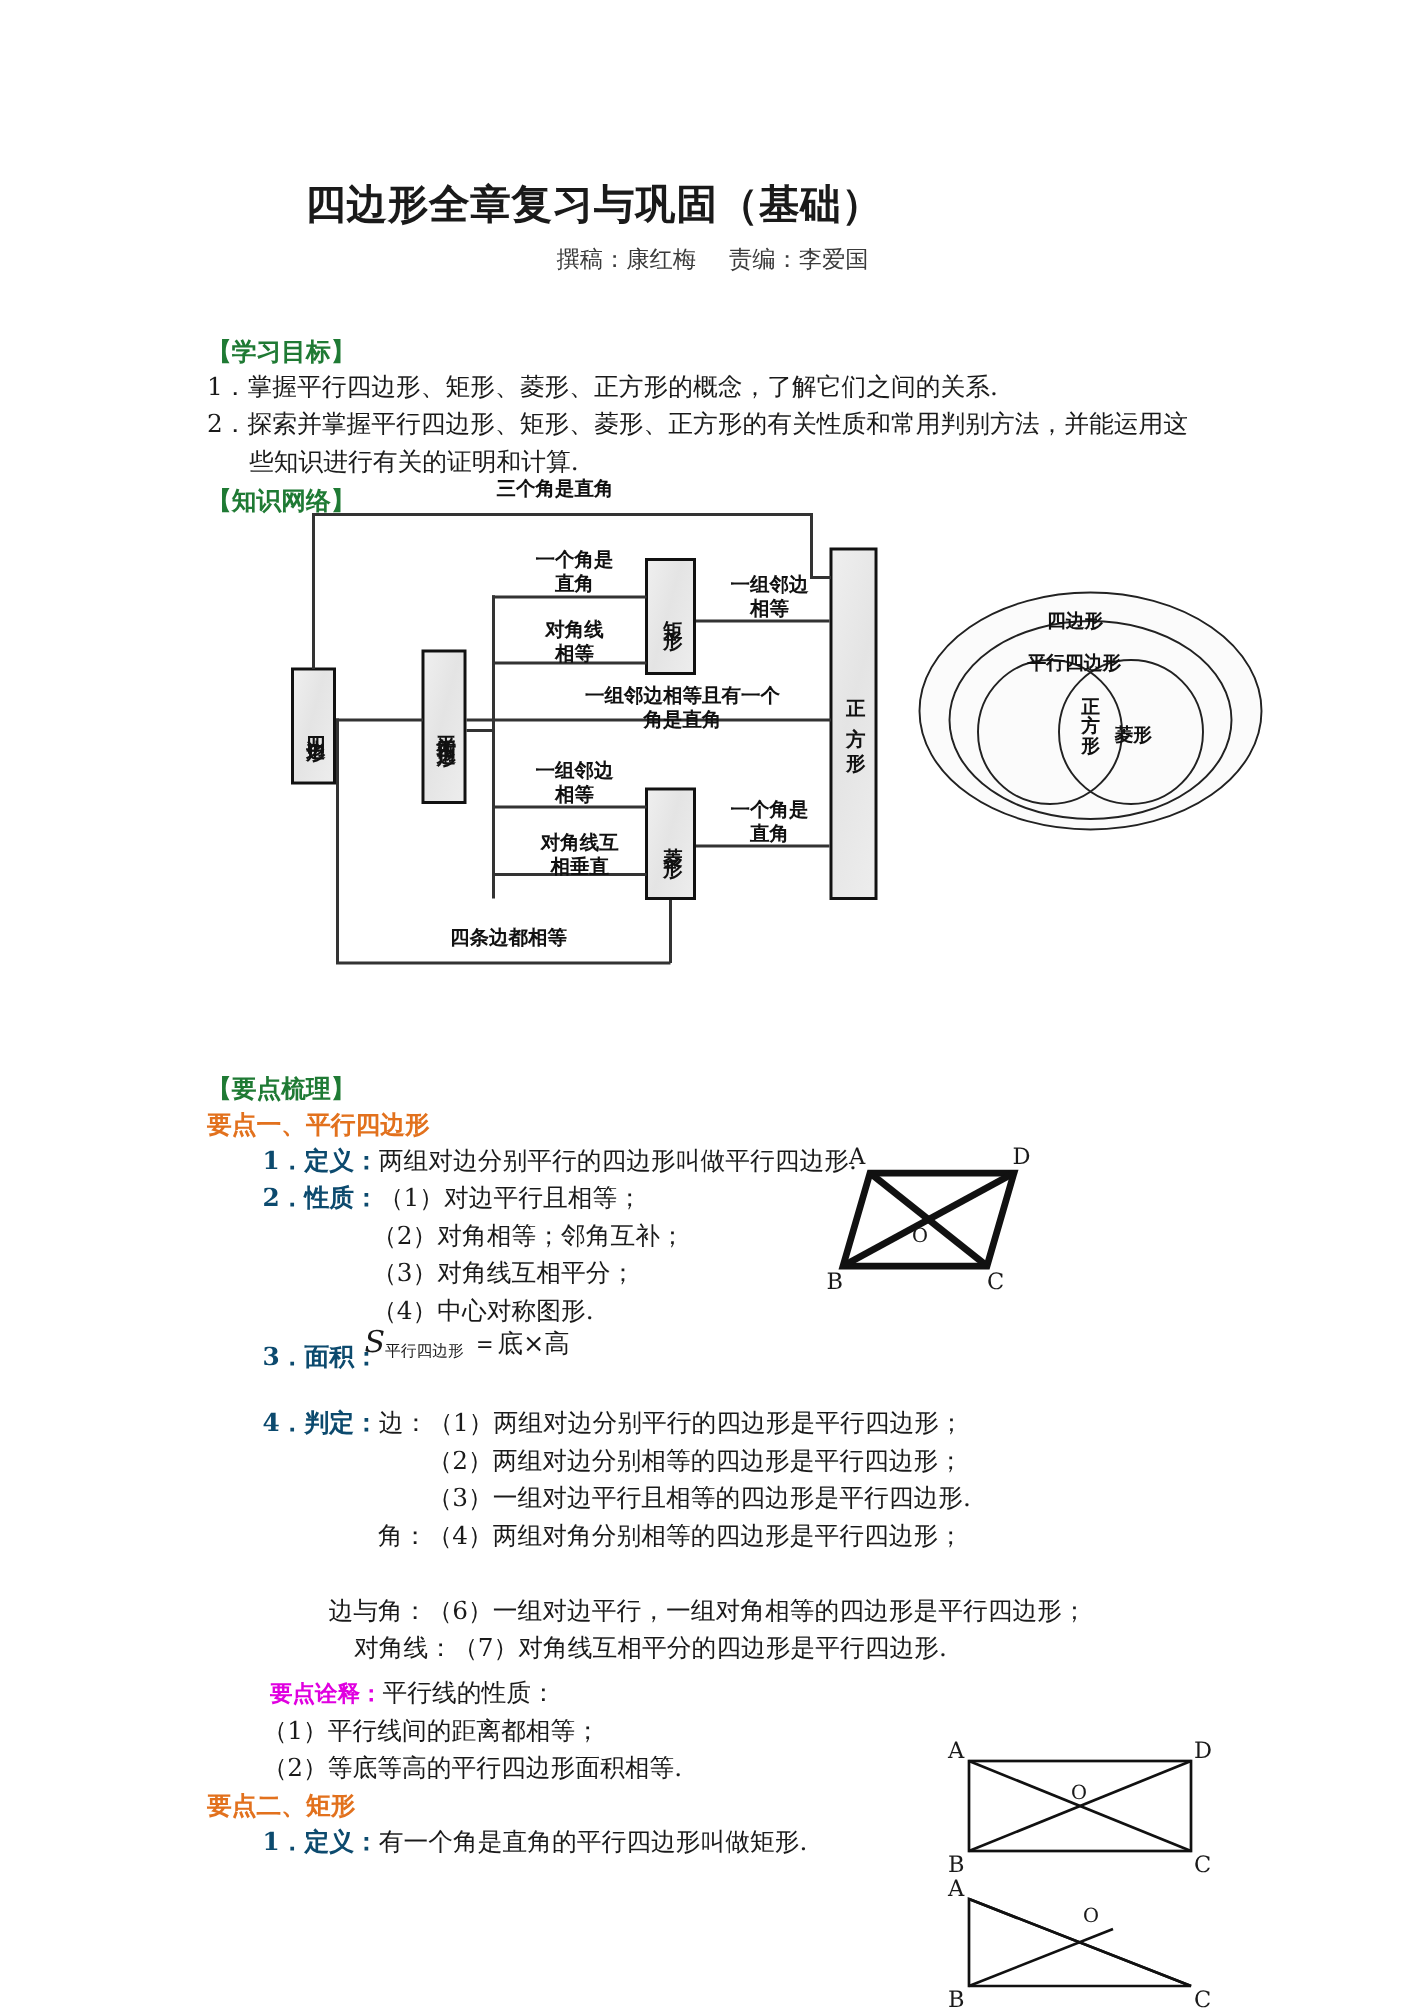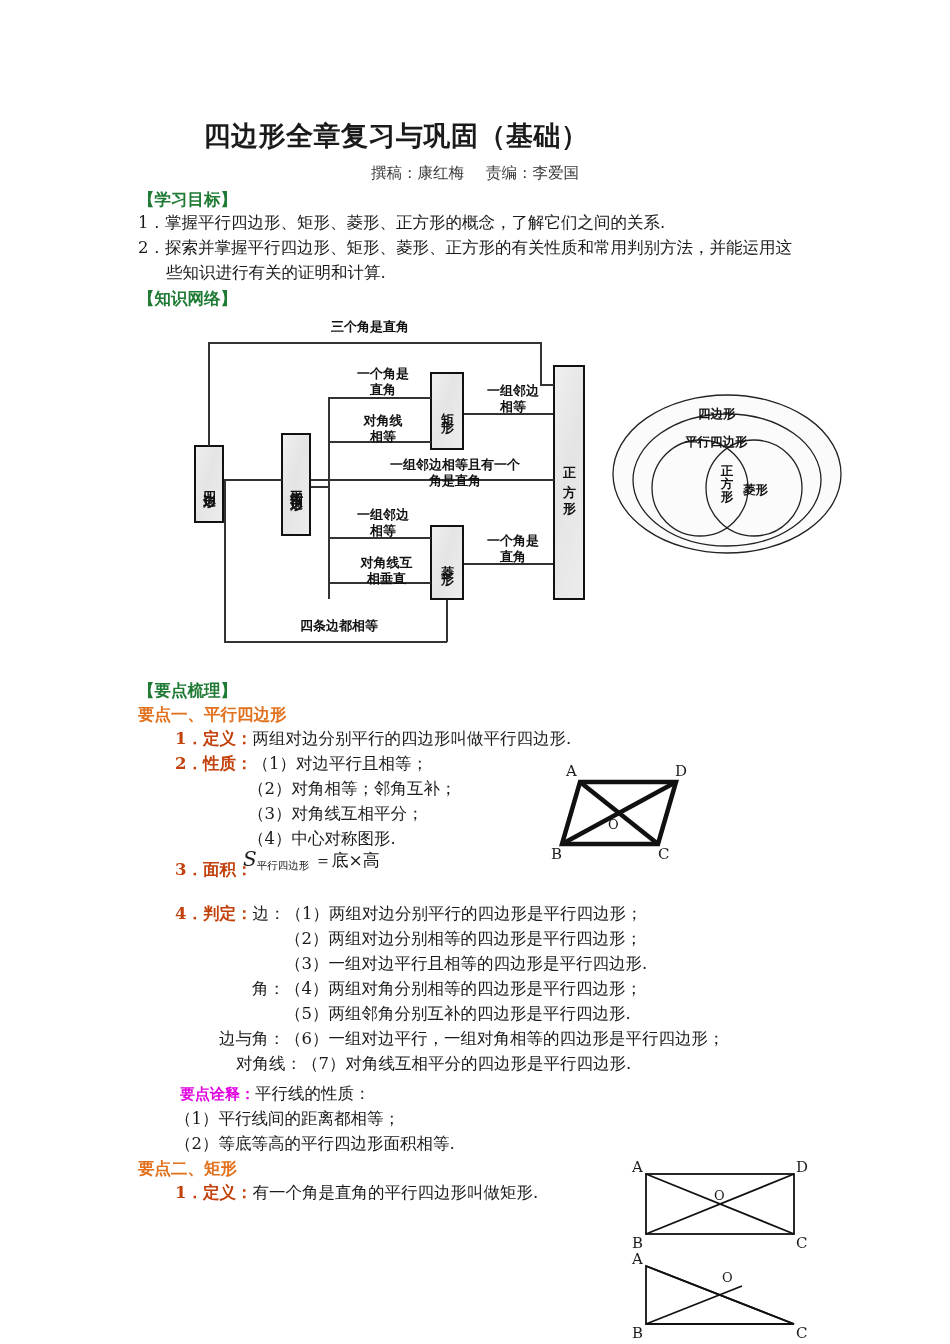--- a/index.html
+++ b/index.html
@@ -49,34 +49,35 @@
     font-size: 16px;
     font-family: "DejaVu Sans", "Liberation Sans", sans-serif;
   }
   .hdr-orange {
     color: #e2711d;
     font-weight: bold;
     font-size: 16px;
     font-family: "DejaVu Sans", "Liberation Sans", sans-serif;
   }
   .lbl-blue {
-    color: #c2410c;
+    color: #0c4a6e;
     font-weight: bold;
   }
   .lbl-magenta {
     color: #e000e0;
     font-weight: bold;
     font-family: "DejaVu Sans", "Liberation Sans", sans-serif;
     font-size: 15px;
   }
   .row {
     position: absolute;
     font-size: 16.5px;
     line-height: 1.0;
     white-space: nowrap;
+    margin-top: 35px;
   }
 
   
   #knowledge-diagram {
     position: absolute;
     left: 180px; top: 305px;
     width: 680px; height: 355px;
   }
   .dbox {
     position: absolute;
@@ -297,21 +298,20 @@
 
   <div class="row" style="left:175px; top:906px;">
     <span class="lbl-blue">4．判定：</span><span>边：</span><span>（1）两组对边分别平行的四边形是平行四边形；</span>
   </div>
   <div class="row" style="left:285px; top:931px;">（2）两组对边分别相等的四边形是平行四边形；</div>
   <div class="row" style="left:285px; top:956px;">（3）一组对边平行且相等的四边形是平行四边形.</div>
 
   <div class="row" style="left:252px; top:981px;">
     <span>角：</span><span>（4）两组对角分别相等的四边形是平行四边形；</span>
   </div>
-  <div class="row" style="left:285px; top:1006px;">（5）两组邻角分别互补的四边形是平行四边形.</div>
 
   <div class="row" style="left:219px; top:1031px;">
     <span>边与角：</span><span>（6）一组对边平行，一组对角相等的四边形是平行四边形；</span>
   </div>
   <div class="row" style="left:236px; top:1056px;">
     <span>对角线：</span><span>（7）对角线互相平分的四边形是平行四边形.</span>
   </div>
 
   <div class="row" style="left:180px; top:1086px;">
     <span class="lbl-magenta">要点诠释：</span><span>平行线的性质：</span>

